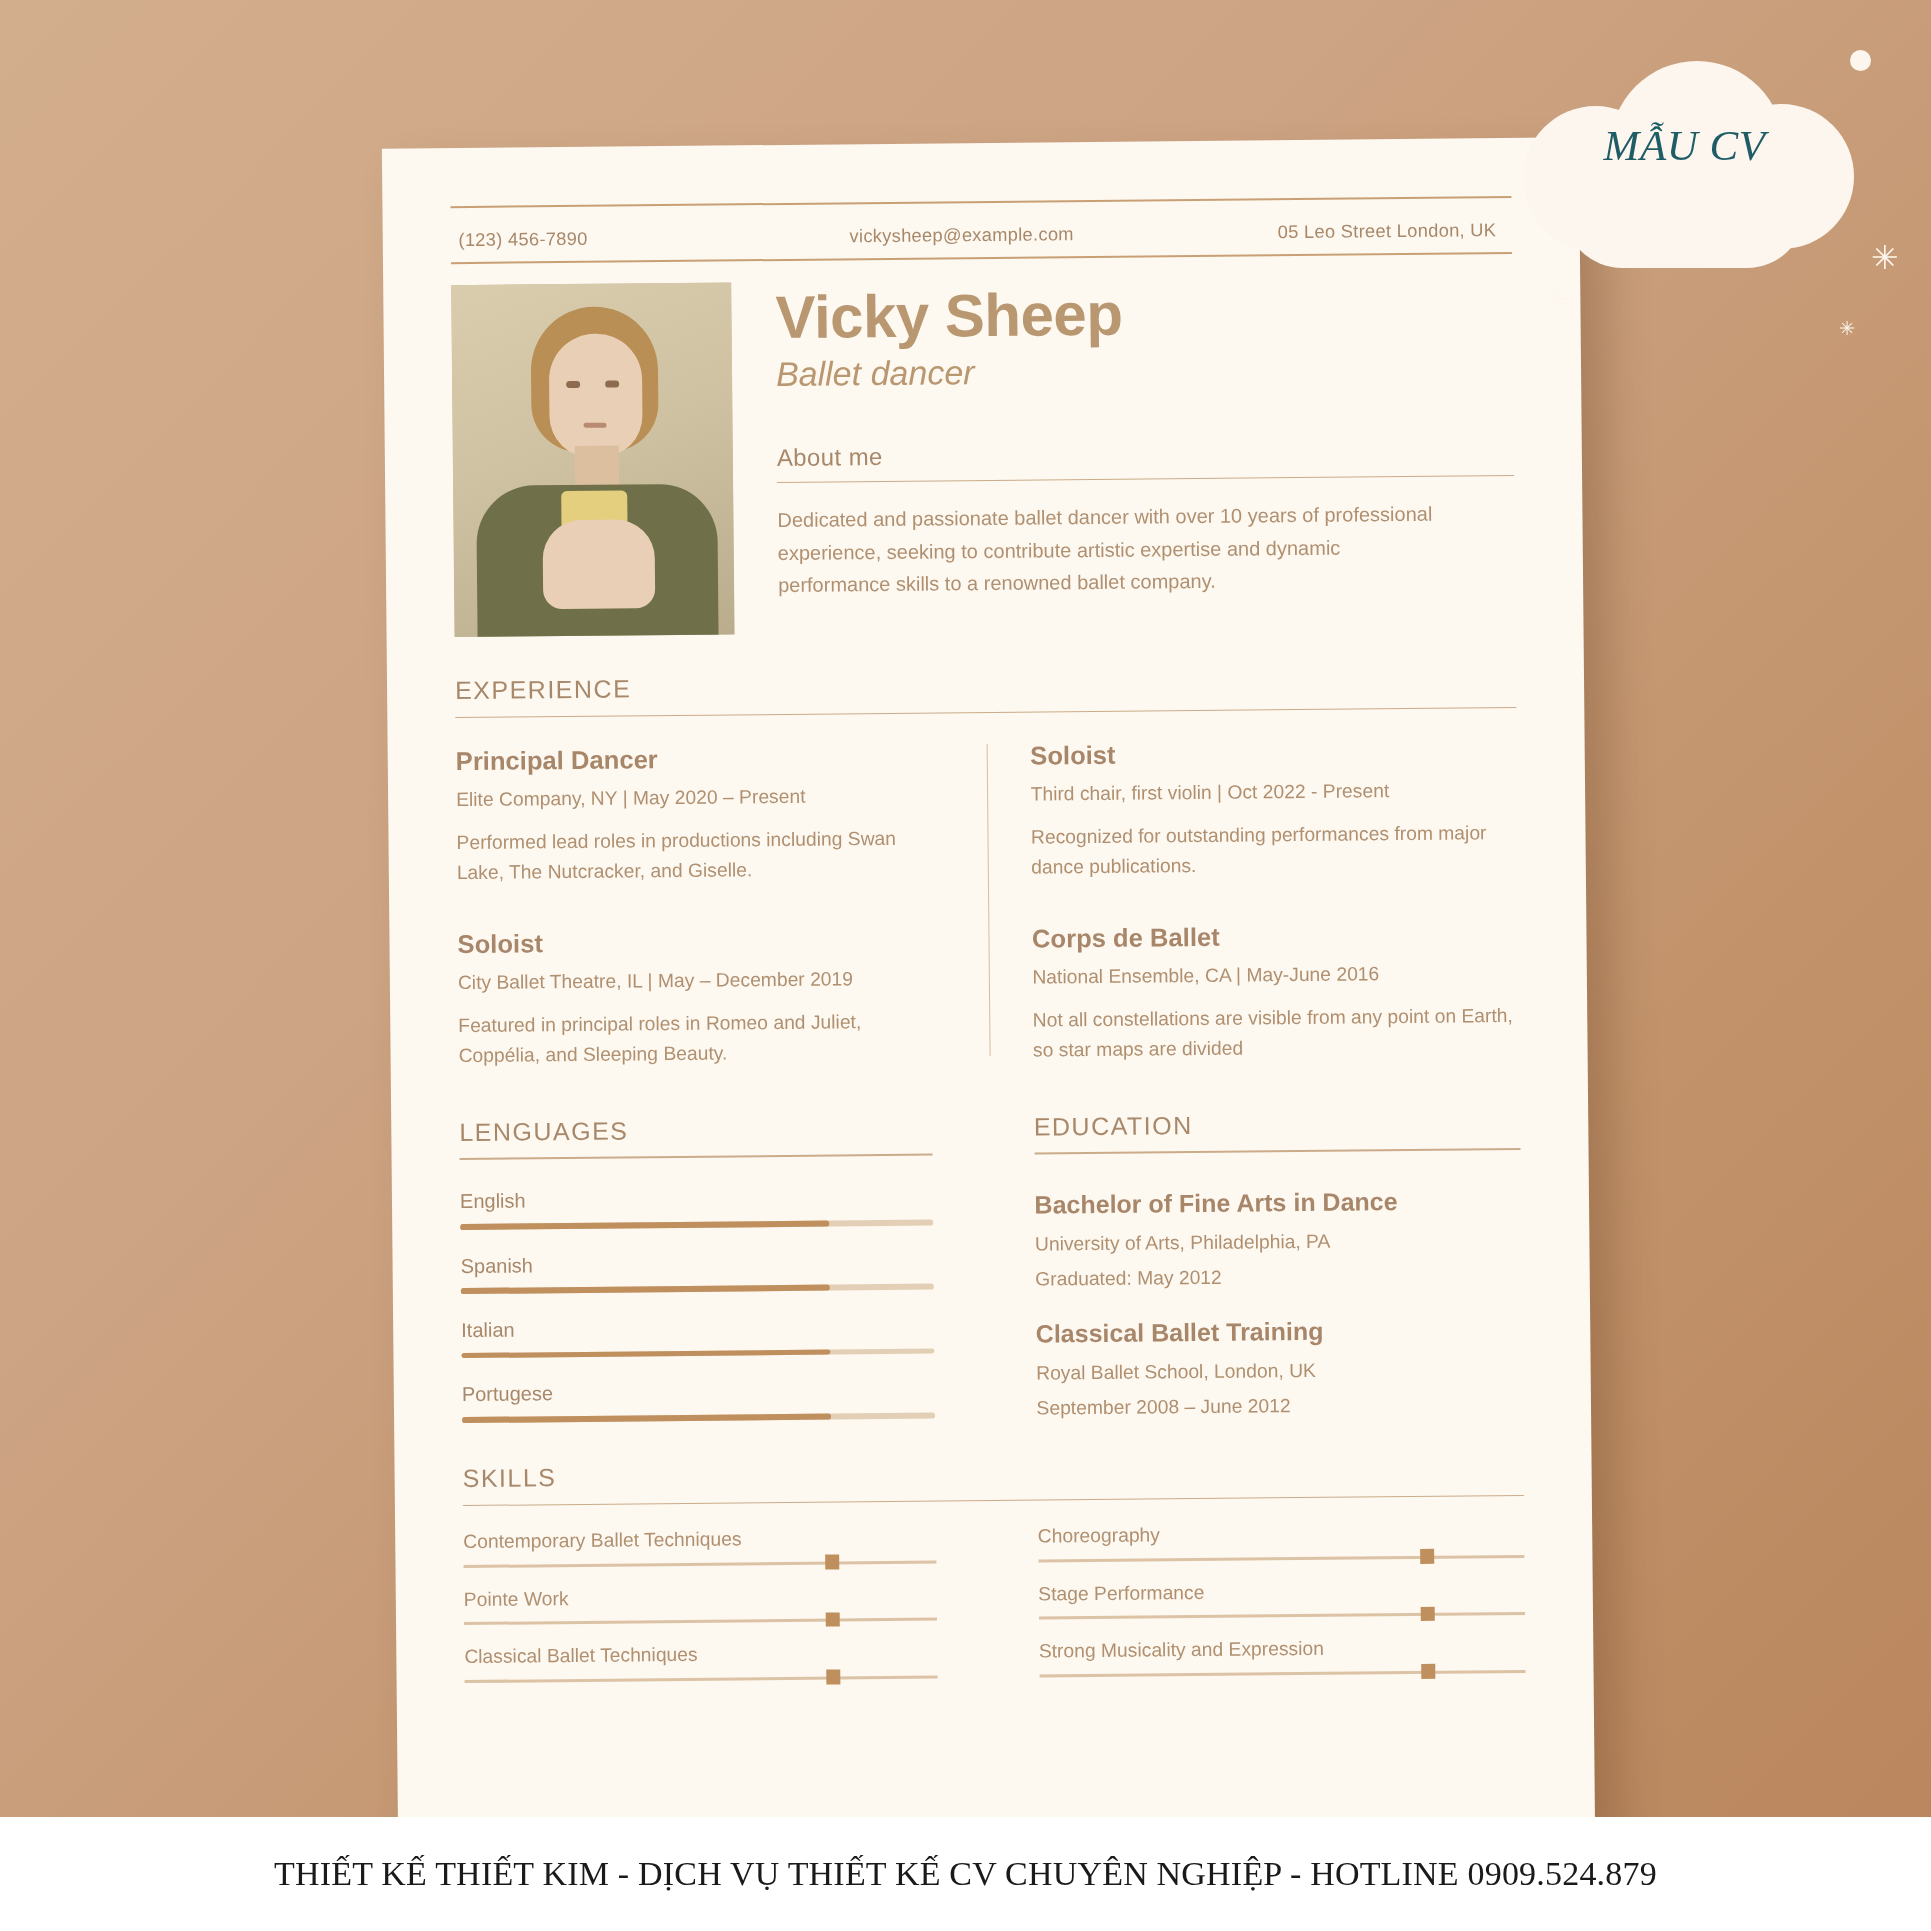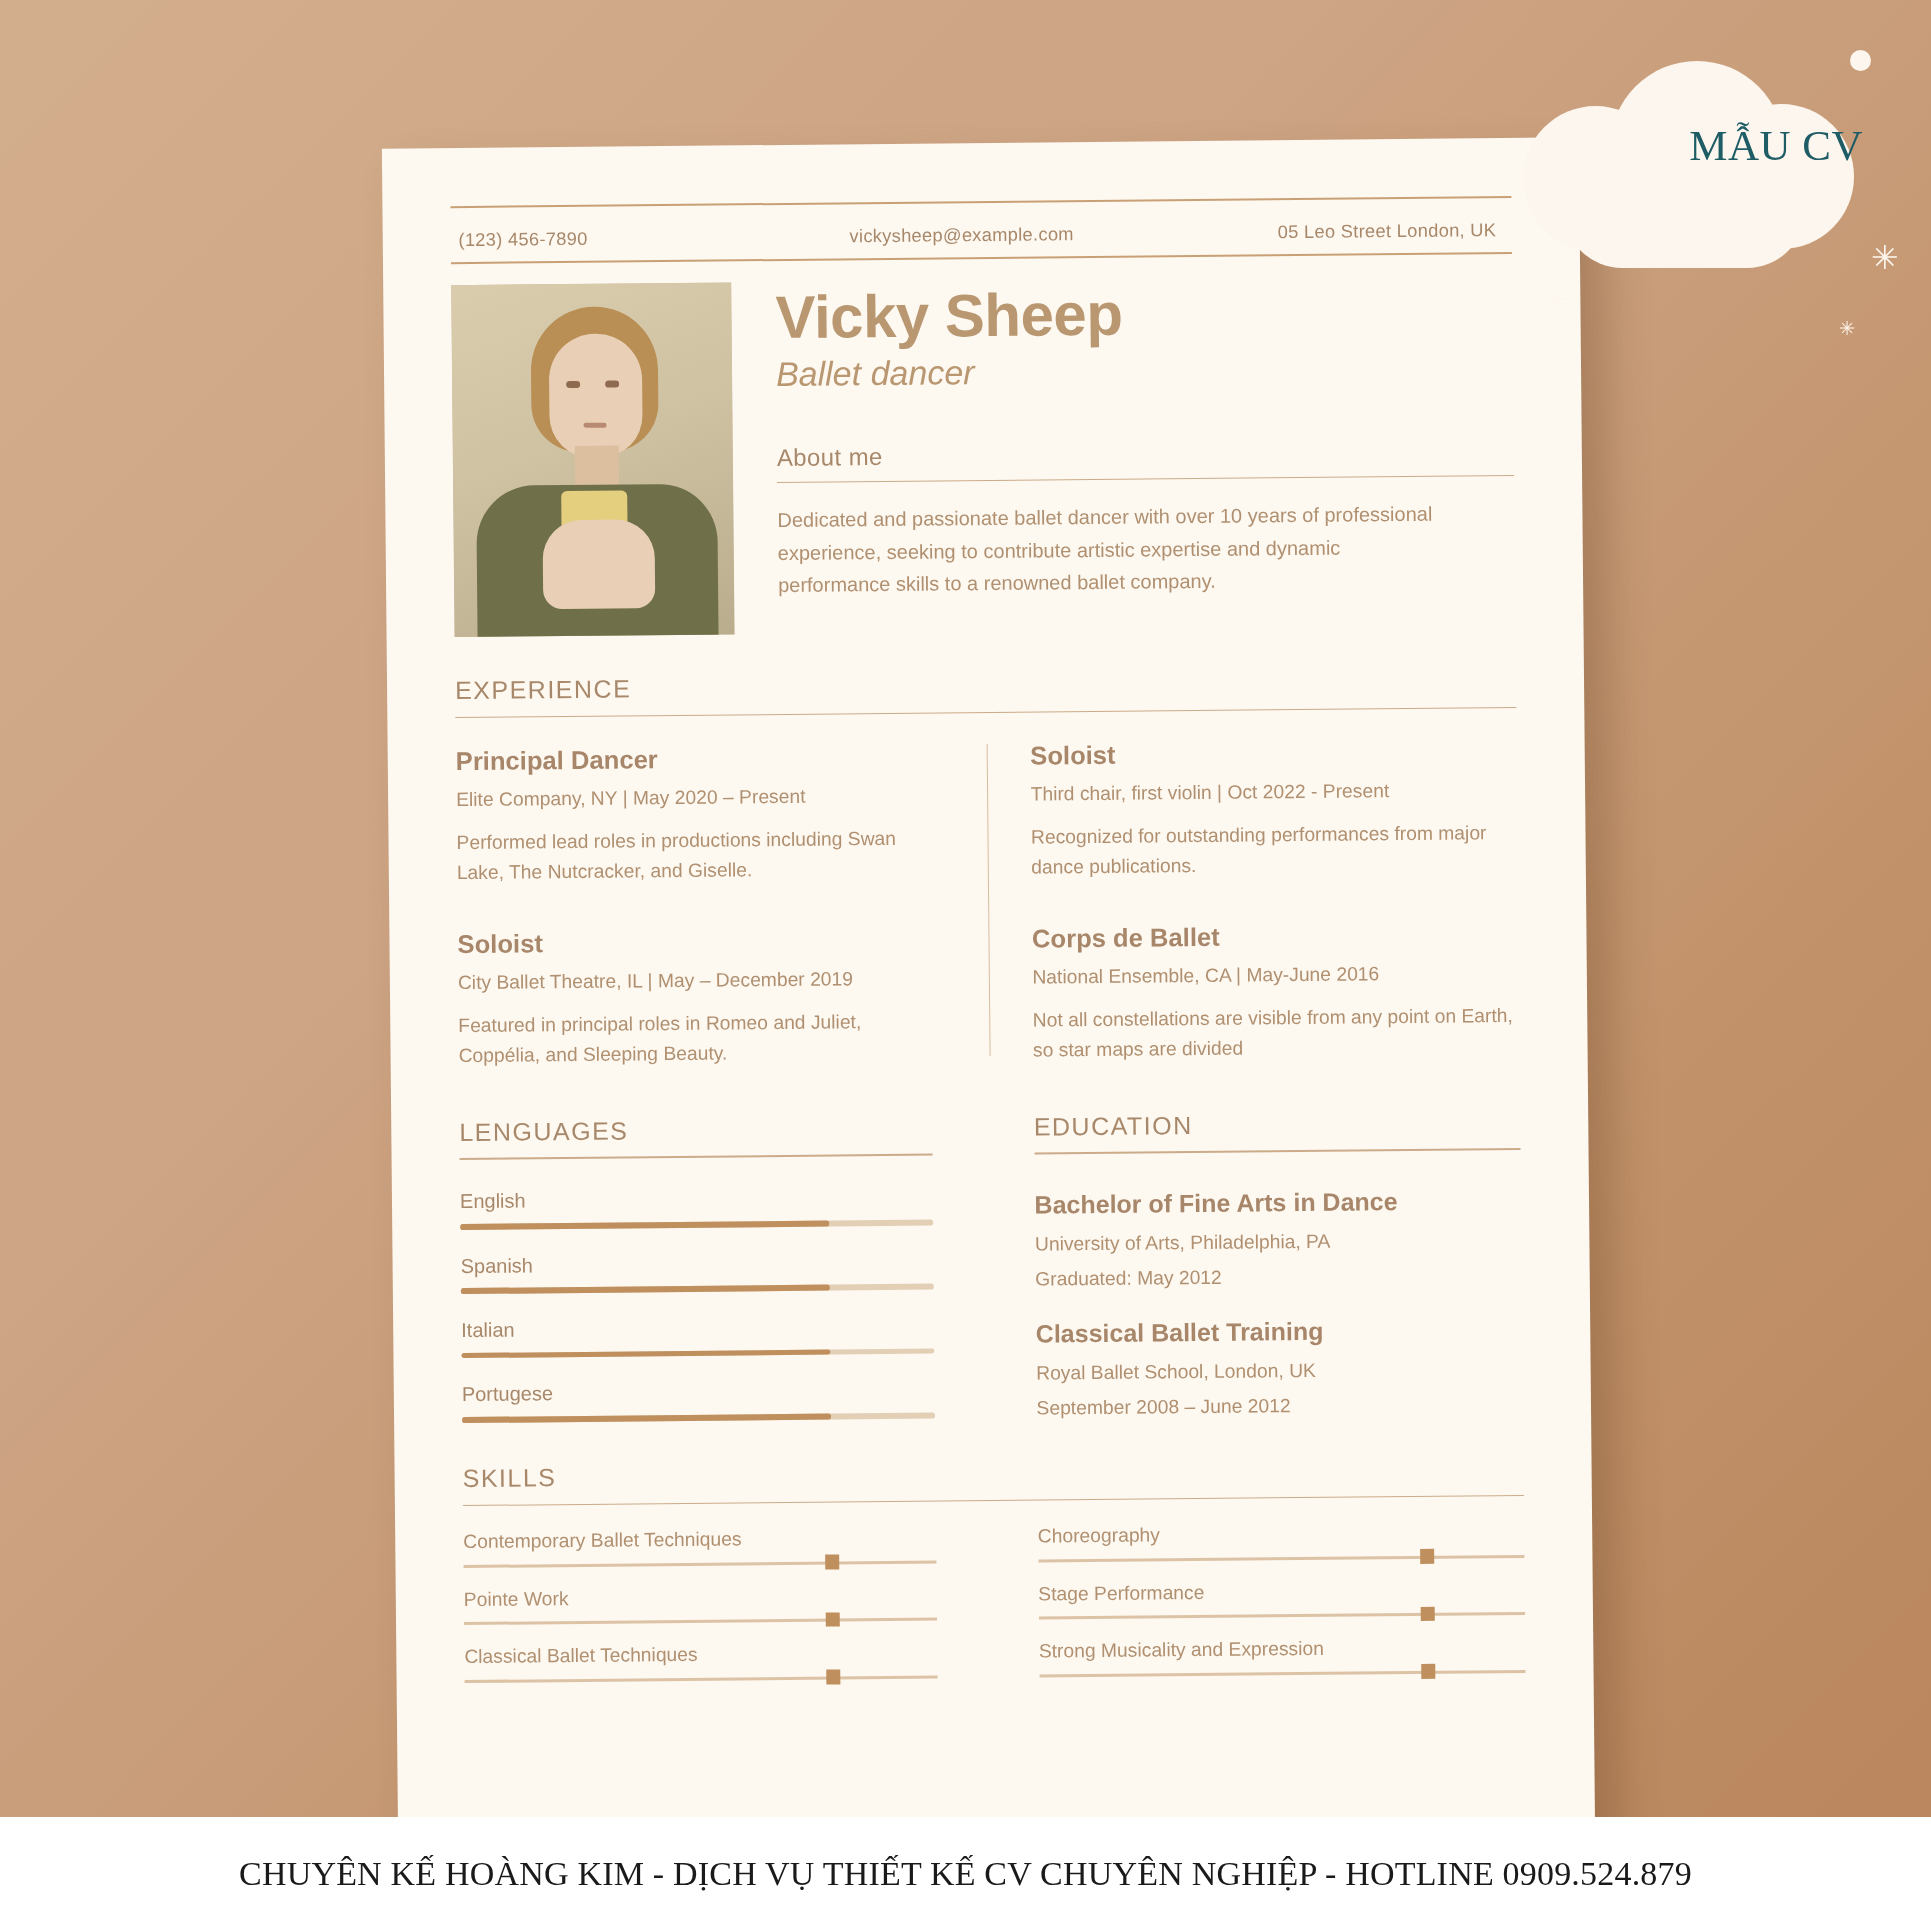--- a/index.html
+++ b/index.html
@@ -304,22 +304,23 @@
     border-radius: 50%;
   }
   #badge .l1 { left: 17.4px;  top: 60px;  width: 145px; height: 145px; }
   #badge .l2 { left: 104px; top: 15.4px;  width: 174px; height: 174px; }
   #badge .l3 { left: 203px; top: 58px;  width: 145px; height: 145px; }
   #badge .l4 { left: 58px;  top: 106px; width: 241px; height: 116px; border-radius: 58px; }
   #badge .badge-text {
     position: absolute;
     left: 0; top: 75px;
     width: 357px;
-    text-align: right;
+    text-align: center;
     z-index: 4;
+    font-style: italic;
   }
   #badge .badge-top {
     font-family: "Liberation Serif", serif;
     font-size: 43px;
     color: #1f5d66;
     letter-spacing: 0.5px;
   }
   #badge .badge-code {
     font-family: "Liberation Serif", serif;
     font-size: 40px;
@@ -541,17 +542,17 @@
       <div class="badge-top">MẪU CV</div>
     </div>
   </div>
 
   <div class="deco dot-a"></div>
   <div class="deco spark-1">✳</div>
   <div class="deco spark-2">✳</div>
   <div class="deco spark-3">✳</div>
 
   <div id="footer-bar">
-    <div class="footer-text">CHUYÊN KẾ HOÀNG KIM -  DỊCH VỤ THIẾT KẾ CV CHUYÊN NGHIỆP - HOTLINE 0909.524.879</div>
+    <div class="footer-text">THIẾT KẾ THIẾT KIM -  DỊCH VỤ THIẾT KẾ CV CHUYÊN NGHIỆP - HOTLINE 0909.524.879</div>
   </div>
 
 </div>
 
 
 </body></html>

